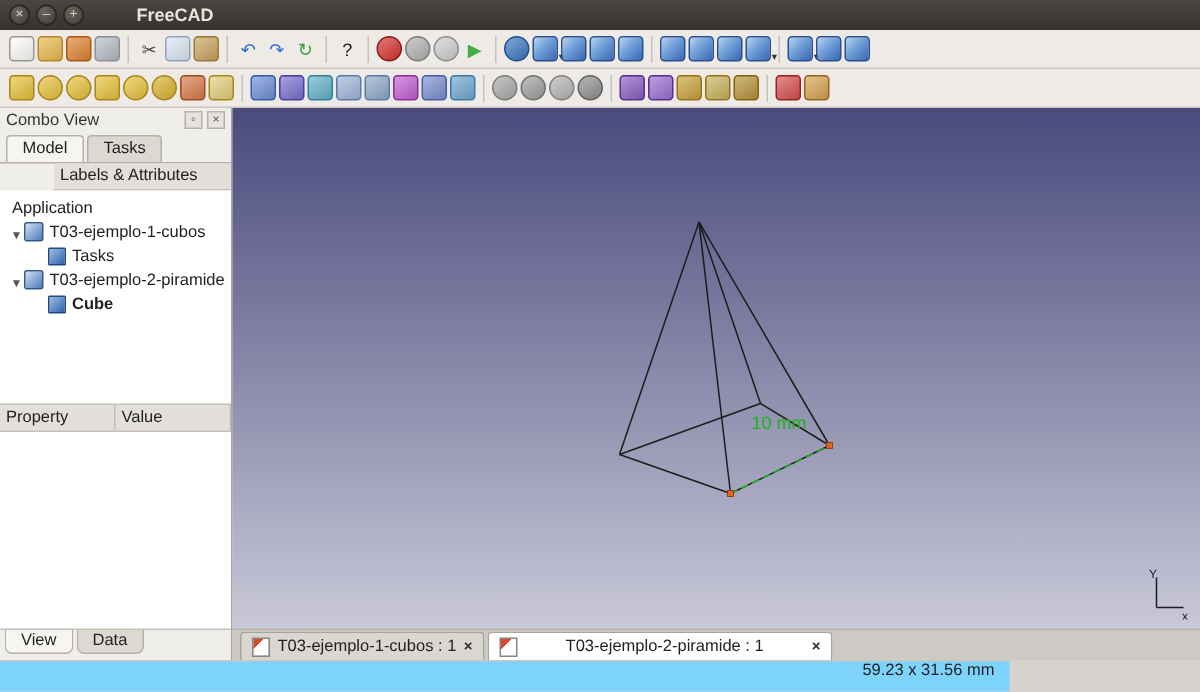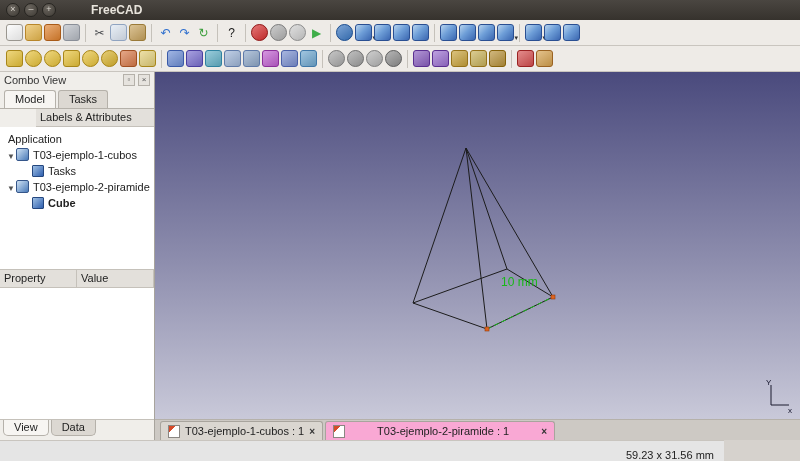--- a/index.html
+++ b/index.html
@@ -72,28 +72,28 @@
   .dimtext{fill:#18b718;font-size:12px;font-family:"Liberation Sans",sans-serif;}
   .axis{position:absolute;right:6px;bottom:6px;}
   .axln{stroke:#1a1a2e;stroke-width:1;}
   .axtxt{fill:#101028;font-size:8px;font-family:"Liberation Sans",sans-serif;}
 
   
   .doctabs{position:absolute;left:155px;top:419px;width:645px;height:21px;background:#cdc9c4;
     border-top:1px solid #b5b1aa;display:flex;align-items:flex-end;padding-left:5px;box-sizing:border-box;gap:2px;}
   .dtab{height:19px;display:flex;align-items:center;gap:5px;padding:0 7px;border:1px solid #a8a49d;
     border-bottom:none;border-radius:3px 3px 0 0;background:#dad6d0;box-sizing:border-box;}
-  .dtab.active{background:#f9a8d4;gap:32px;}
+  .dtab.active{background:#ffffff;gap:32px;}
   .dico{width:10px;height:11px;flex:none;border:1px solid #8a8682;
     background:linear-gradient(135deg,#d64b2a 0%,#d64b2a 32%,#ffffff 32%);}
   .dtab .x{font-size:10px;color:#333;font-weight:bold;}
 
   
-  .statusbar{position:absolute;left:0;top:440px;width:724px;height:21px;background:#e5e5e5;
-    border-top:1px solid #c9c5bf;box-sizing:border-box;display:flex;align-items:flex-end;
+  .statusbar{position:absolute;left:0;top:440px;width:673px;height:21px;background:#7dd3fc;
+    border-top:1px solid #c9c5bf;box-sizing:border-box;display:flex;align-items:flex-start;
     justify-content:flex-end;padding-right:10px;}
 </style>
 </head>
 <body>
 
 <div class="titlebar">
   <div class="wbtns">
     <span class="wbtn">×</span>
     <span class="wbtn">–</span>
     <span class="wbtn">+</span>

